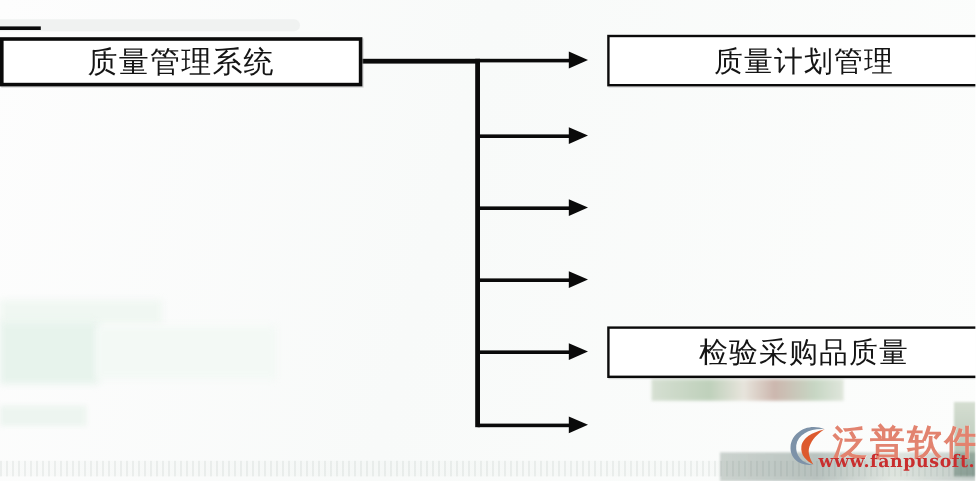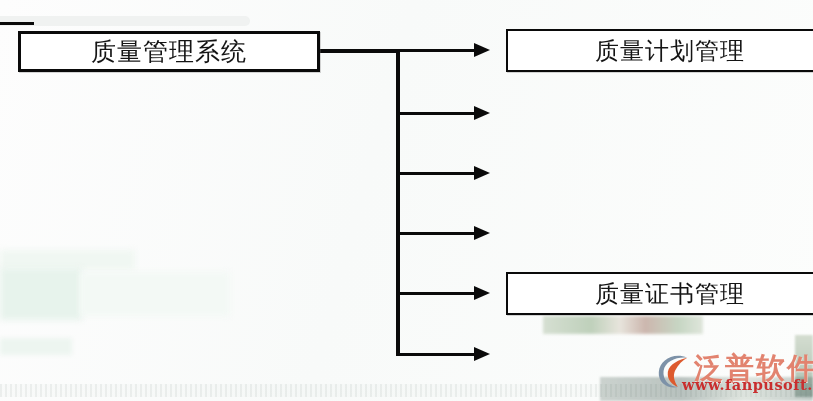--- a/index.html
+++ b/index.html
@@ -23,21 +23,21 @@
     opacity:.55;filter:blur(1.5px);}
   .photo-right{left:795px;top:335px;width:18px;height:62px;
     background:linear-gradient(180deg,#aebfa6,#7d9a7e 60%,#5d7a6e);opacity:.5;filter:blur(1px);}
   .photo-corner{left:600px;top:377px;width:213px;height:24px;
     background:linear-gradient(90deg,rgba(95,115,104,.5),rgba(52,78,70,.55) 38%,rgba(142,162,142,.42) 68%,rgba(64,92,82,.5));
     opacity:.6;filter:blur(1px);}
   
   .nodebox{position:absolute;background:#fff;border:3px solid #0a0a0a;box-sizing:border-box;
     display:flex;align-items:center;justify-content:center;z-index:3;
     box-shadow:1px 1px 0 rgba(120,120,120,.30);}
-  .root{left:18px;top:31px;width:302px;height:41px;}
+  .root{left:0;top:31px;width:302px;height:41px;}
   .child{left:506px;width:328px;height:43px;border-width:2.5px;}
   .nodelabel{font-size:24px;color:#141414;letter-spacing:1px;white-space:nowrap;}
   .root .nodelabel{font-size:25px;}
   .line{position:absolute;background:#0a0a0a;z-index:2;}
   .stray{left:0;top:22px;width:34px;height:2.5px;}
   .rootlink{left:300px;top:48.5px;width:98px;height:4px;}
   .trunk{left:396px;top:49px;width:4px;height:307px;}
   .shaft{position:absolute;left:398px;width:78px;height:3px;background:#0a0a0a;z-index:2;}
   .head{position:absolute;left:474px;width:0;height:0;z-index:2;
     border-top:7.5px solid transparent;border-bottom:7.5px solid transparent;border-left:16px solid #0a0a0a;}
@@ -82,21 +82,21 @@
   <div class="head" style="top:226px"></div>
   <div class="shaft" style="top:292px"></div>
   <div class="head" style="top:286px"></div>
   <div class="shaft" style="top:353px"></div>
   <div class="head" style="top:347px"></div>
 
   <div class="nodebox child" style="top:29px">
     <span class="nodelabel">质量计划管理</span>
   </div>
   <div class="nodebox child" style="top:272px">
-    <span class="nodelabel">质量证书管理</span>
+    <span class="nodelabel">检验采购品质量</span>
   </div>
 
   <svg class="wm wm-logo" viewBox="0 0 40 40">
     <path d="M34 7 C19 1 5 10 4 22 C3 33 13 40 24 38 C14 37 8 30 9 21 C10.5 11 22 6 34 7 Z" fill="#7d92a8"></path>
     <path d="M34 7 C26 9 15 13 13.5 22 C12.5 30 18 35 24 38 C20 31 18.5 26 21.5 20 C24.5 14 29 10 34 7 Z" fill="#dd5a2e"></path>
   </svg>
   <div class="wm wm-brand" style="color: rgb(226, 131, 111);">泛普软件</div>
   <div class="wm wm-url" style="color: rgb(201, 46, 46);">www.fanpusoft.com</div>
 
 </div>

